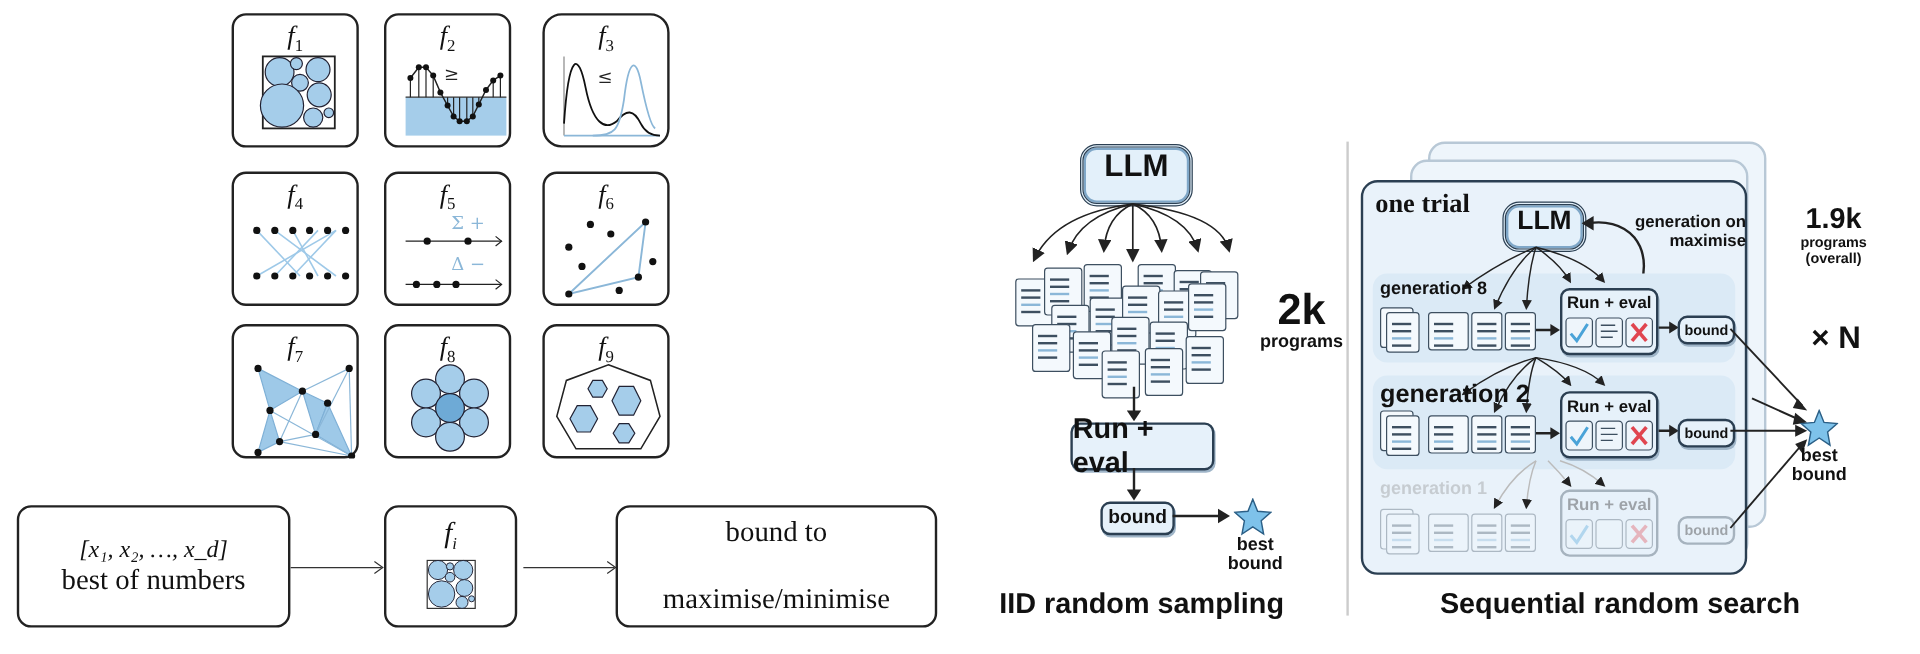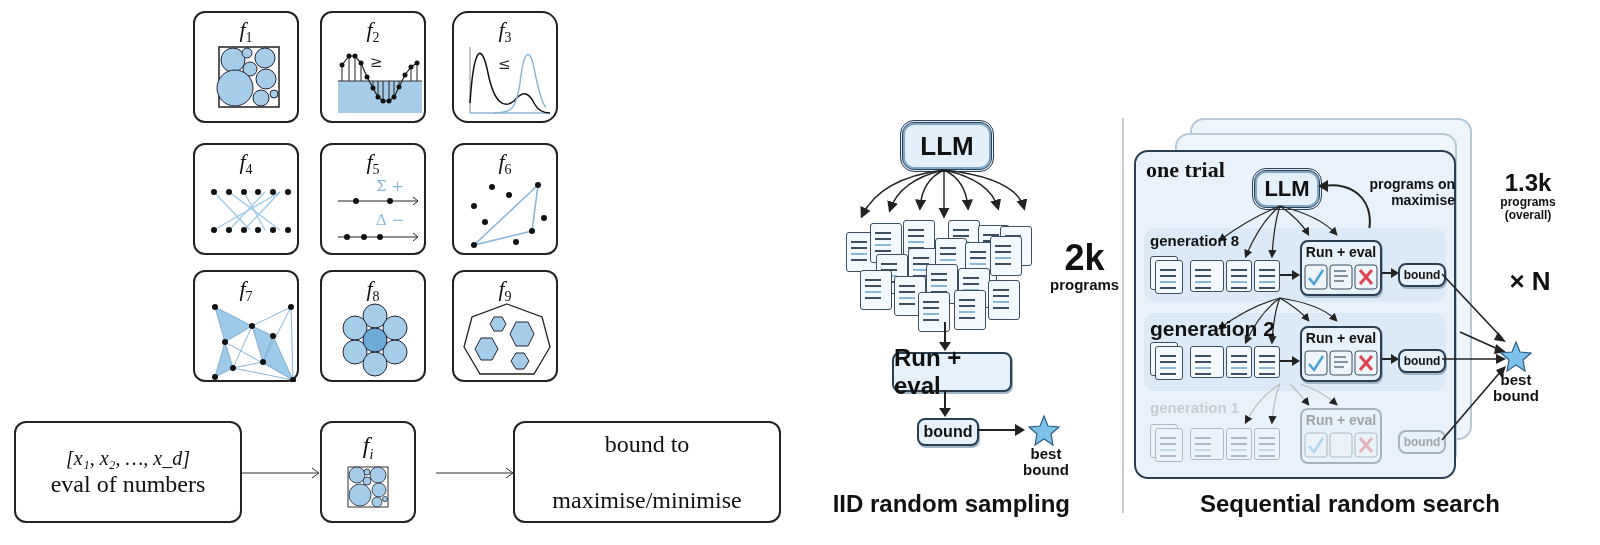--- a/index.html
+++ b/index.html
@@ -3,21 +3,21 @@
 <meta charset="utf-8">
 <style>
   html,body{margin:0;padding:0;background:#fff;}
   body{width:1600px;height:545px;position:relative;overflow:hidden;font-family:"Liberation Sans",sans-serif;color:#111;}
   .abs{position:absolute;}
   .tile{position:absolute;width:106px;height:112px;border:2px solid #222;border-radius:12px;background:#fff;box-sizing:border-box;}
   .tile .lbl{position:absolute;top:4px;left:0;width:100%;text-align:center;font-family:"Liberation Serif",serif;font-style:italic;font-size:22px;}
   .tile .lbl sub{font-style:normal;font-size:14px;}
   .tile svg{position:absolute;left:0;top:30px;}
   .flowbox{position:absolute;border:2px solid #222;border-radius:12px;background:#fff;box-sizing:border-box;display:flex;flex-direction:column;align-items:center;justify-content:center;font-family:"Liberation Serif",serif;font-size:24px;text-align:center;line-height:1.2;}
-  .llm{position:absolute;border:3px double #2b3f52;border-radius:14px;background:#e3f0fa;box-shadow:0 0 0 2px #7fa7c8 inset;display:flex;align-items:center;justify-content:center;font-weight:bold;}
+  .llm{position:absolute;border:3px double #2b3f52;border-radius:14px;background:#e3f0fa;box-shadow:0 0 0 2px #7fa7c8 inset;display:flex;justify-content:center;font-weight:bold;}
   .rbox{position:absolute;border:2px solid #2b3f52;border-radius:8px;background:#e6f1fa;display:flex;align-items:center;justify-content:center;font-weight:bold;box-shadow:1px 2px 0 #9fb5c8;}
   .title{position:absolute;font-weight:bold;font-size:24px;text-align:right;}
   .trialcard{position:absolute;border:2px solid #b8c8d6;border-radius:14px;background:#eef5fb;}
   .trialmain{position:absolute;border:2px solid #2b3f52;border-radius:14px;background:#e9f2fa;}
   .genband{position:absolute;border-radius:12px;background:#dbeaf6;}
   .faded{opacity:0.35;}
   .doc{position:absolute;width:30px;height:38px;border:1.5px solid #3d4f60;border-radius:3px;background:#f4f9fd;}
   .doc::before{content:"";position:absolute;left:4px;top:8px;width:16px;height:2px;background:#3d4f60;box-shadow:0 6px 0 #3d4f60,0 12px 0 #8bb7d8,0 18px 0 #3d4f60;}
 </style>
 </head>
@@ -206,27 +206,27 @@
         <polygon points="62,20 74,20 80,32 74,44 62,44 56,32"></polygon>
         <polygon points="27,36 38,36 44,47 38,58 27,58 21,47"></polygon>
         <polygon points="62,51 70,51 75,59 70,67 62,67 57,59"></polygon>
       </g>
     </svg>
   </div>
 </div>
 
 <div class="flowbox" style="left:14px;top:421px;width:228px;height:102px;">
   <div style="font-style:italic;font-size:20px;">[x₁, x₂, …, x_d]</div>
-  <div>eval of numbers</div>
+  <div>best of numbers</div>
 </div>
 <svg class="abs" style="left:242px;top:466px;" width="80" height="14">
   <line x1="0" y1="7" x2="76" y2="7" stroke="#333" stroke-width="1"></line>
     <polyline points="70,2 77,7 70,12" fill="none" stroke="#333" stroke-width="1"></polyline>
 </svg>
-<div class="flowbox" style="left:320px;top:421px;width:96px;height:102px;justify-content:flex-start;padding-top:8px;">
+<div class="flowbox" style="left:320px;top:421px;width:111px;height:102px;justify-content:flex-start;padding-top:8px;">
   <div style="font-style:italic;"><span>f</span><sub style="font-size:14px;">i</sub></div>
   <svg width="42" height="42" style="margin-top:2px;">
     <rect x="1" y="1" width="40" height="40" fill="#fff" stroke="#333"></rect>
     <g fill="#a5cdea" stroke="#223" stroke-width="0.8">
         <circle cx="10" cy="9" r="8"></circle>
         <circle cx="20" cy="6" r="3"></circle>
         <circle cx="31" cy="9" r="8"></circle>
         <circle cx="20" cy="15" r="4"></circle>
         <circle cx="13" cy="29" r="11"></circle>
         <circle cx="32" cy="24" r="7"></circle>
@@ -318,21 +318,21 @@
 
 <div class="trialcard" style="left:1190px;top:118px;width:278px;height:318px;"></div>
 <div class="trialcard" style="left:1175px;top:133px;width:278px;height:330px;"></div>
 <div class="trialmain" style="left:1134px;top:150px;width:318px;height:325px;"></div>
 <div class="abs" style="left:1146px;top:157px;font-weight:bold;font-size:22px;font-family:Liberation Serif, serif;">one trial</div>
 
 <div class="llm" style="left:1252px;top:168px;width:64px;height:36px;font-size:22px;">
     <span>LLM</span>
   </div>
 <div class="abs" style="left:1355px;top:176px;width:100px;text-align:right;font-weight:bold;font-size:14px;line-height:16px;">
-  <div>programs on</div>
+  <div>generation on</div>
     <div>maximise</div>
 </div>
 <svg class="abs" style="left:1316px;top:178px;" width="80" height="100">
   <path d="M28,96 C52,76 62,40 46,20 C36,8 20,6 8,8" fill="none" stroke="#222" stroke-width="2"></path>
     <path d="M12,2 L2,8 L12,14 z" fill="#222"></path>
 </svg>
 
 <div class="genband" style="left:1144px;top:228px;width:302px;height:74px;"></div>
 <div class="genband" style="left:1144px;top:313px;width:302px;height:78px;"></div>
 
@@ -457,21 +457,21 @@
         <line x1="56" y1="6" x2="68" y2="20"></line>
         <line x1="68" y1="6" x2="56" y2="20"></line>
       </g>
   </svg>
   <div class="rbox" style="left:1398px;top:430px;width:44px;height:20px;font-size:12px;box-shadow:none;">
       <span>bound</span>
     </div>
 </div>
 
 <div class="abs" style="left:1488px;top:170px;width:80px;text-align:center;font-weight:bold;">
-  <div style="font-size:24px;line-height:26px;">1.3k</div>
+  <div style="font-size:24px;line-height:26px;">1.9k</div>
   <div style="font-size:12px;line-height:13px;">programs</div>
   <div style="font-size:12px;line-height:13px;">(overall)</div>
 </div>
 <div class="abs" style="left:1490px;top:266px;width:80px;text-align:center;font-weight:bold;font-size:26px;">× N</div>
 
 <svg class="abs" style="left:1440px;top:270px;" width="90" height="180">
   <g stroke="#222" stroke-width="1.6" fill="none">
     <line x1="2" y1="4" x2="62" y2="68"></line>
       <line x1="20" y1="62" x2="60" y2="80"></line>
       <line x1="2" y1="89" x2="58" y2="89"></line>

